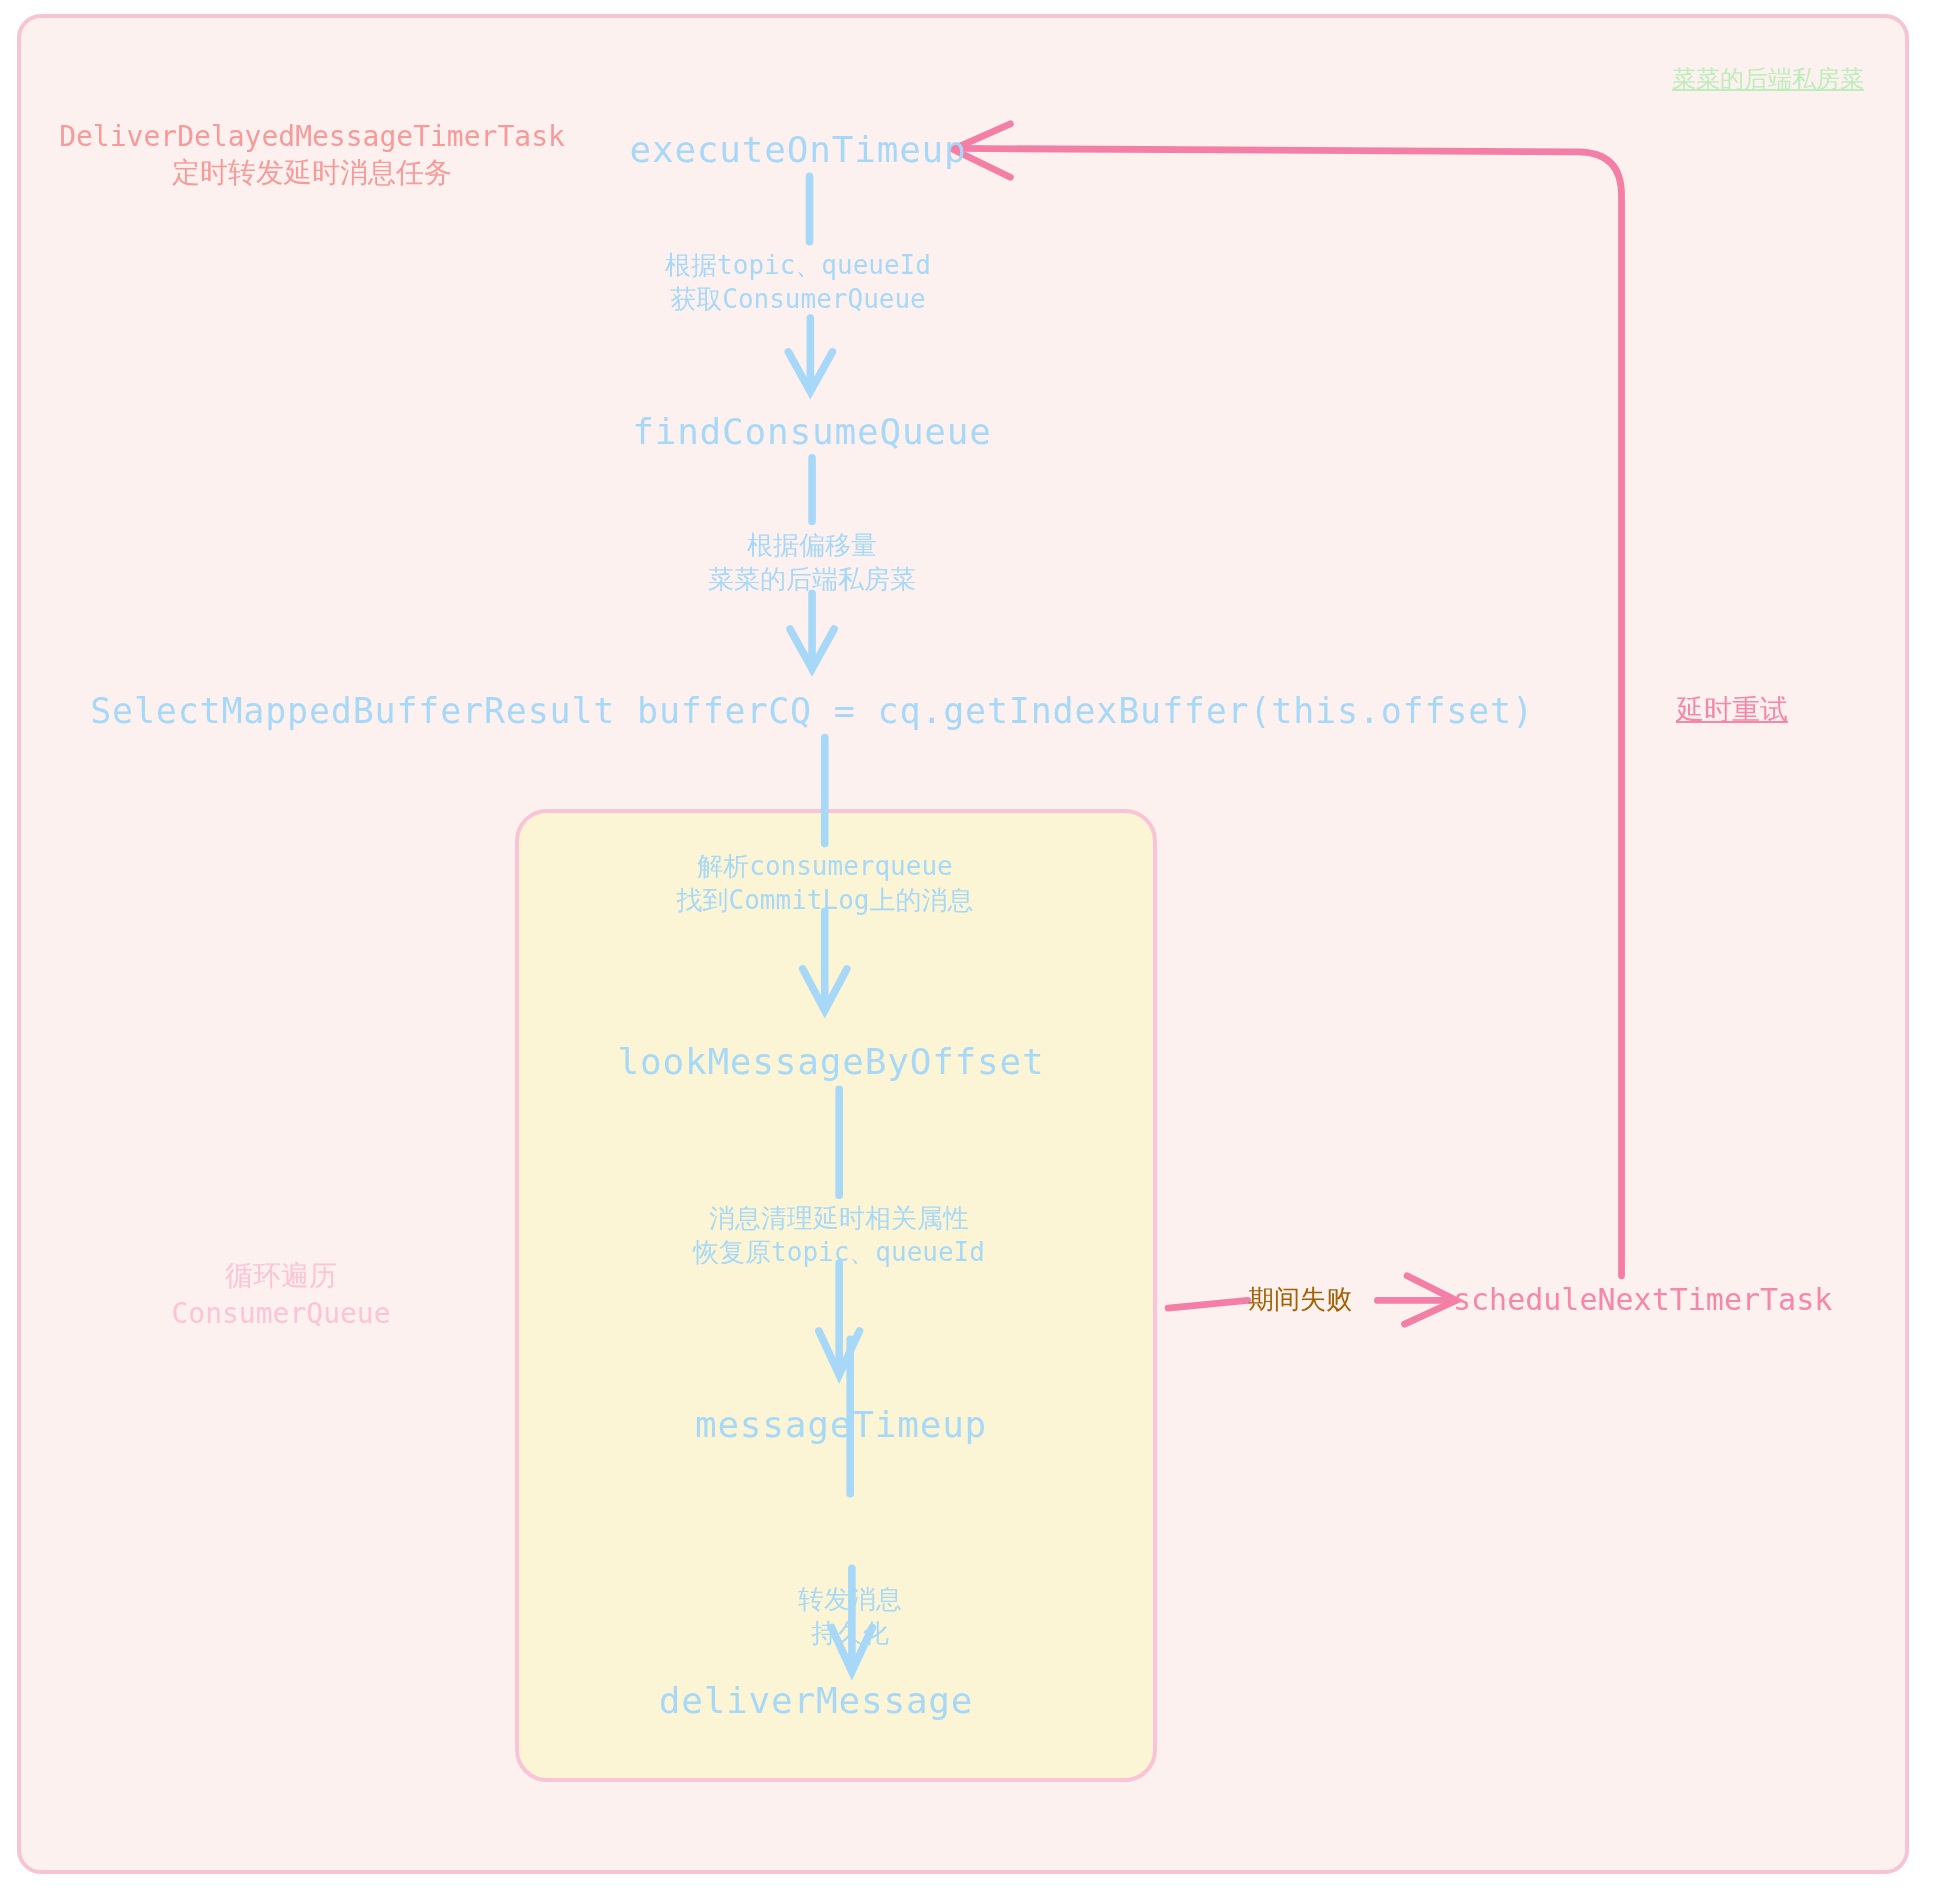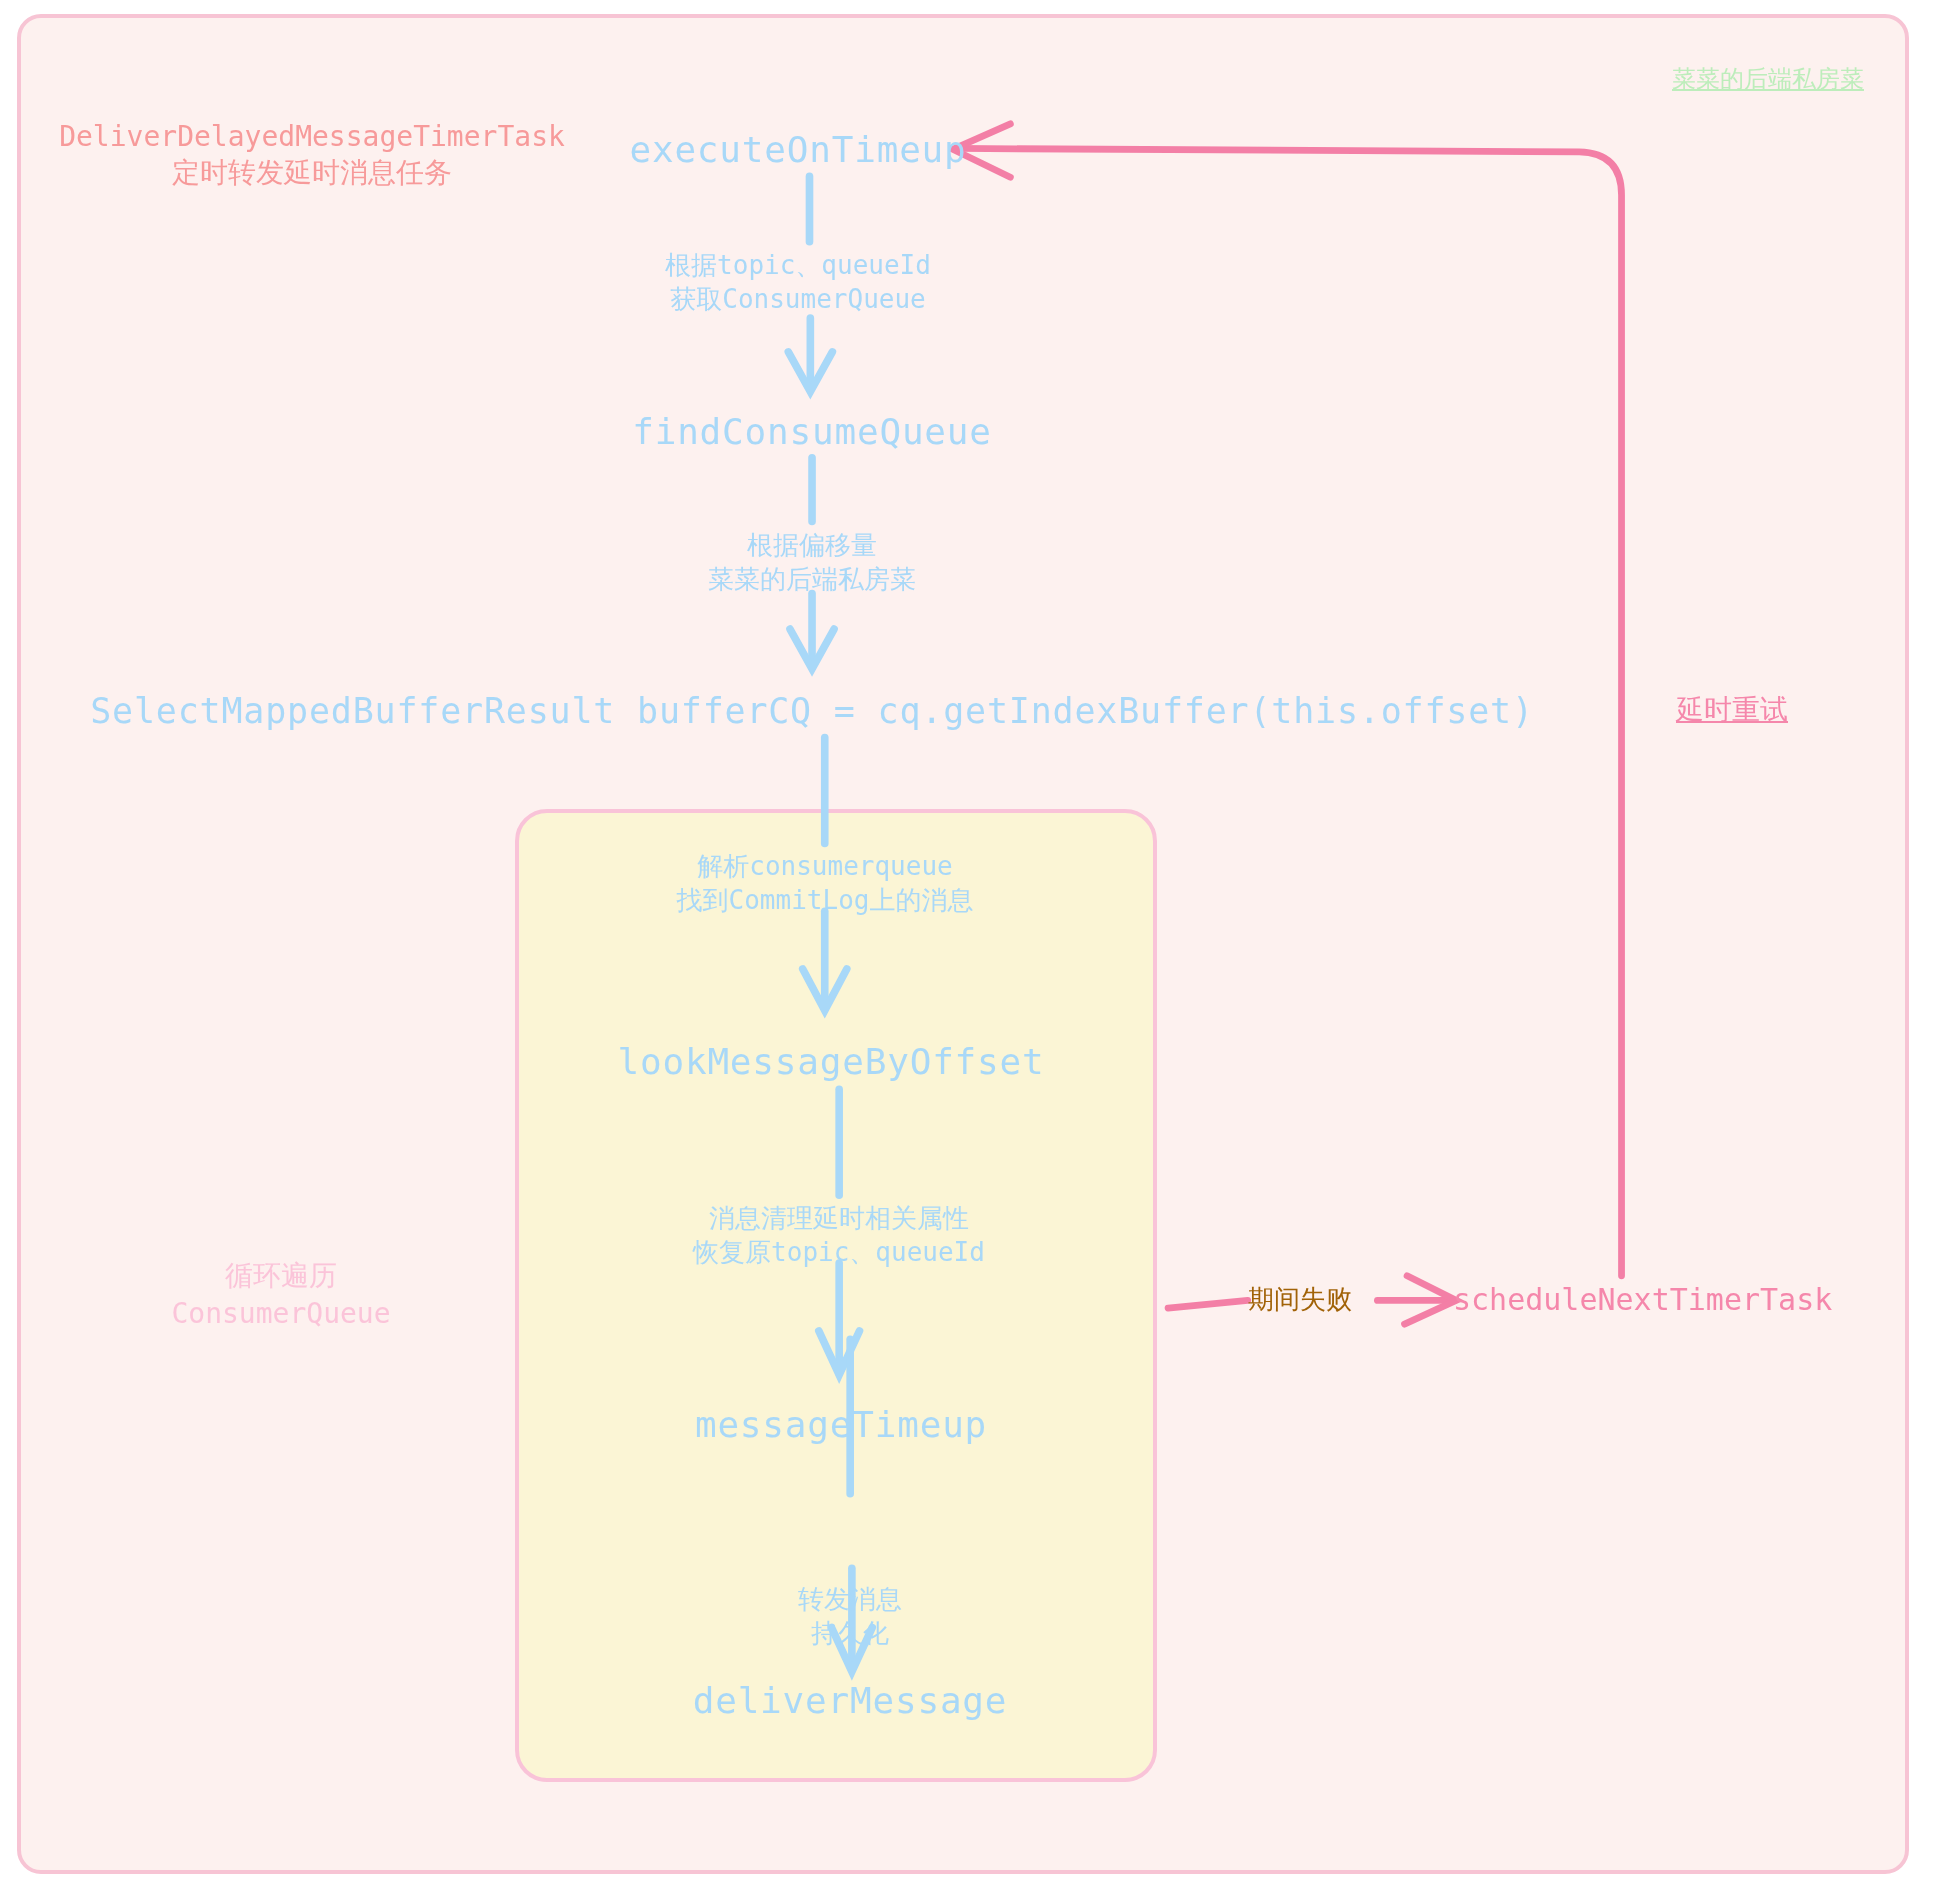--- a/index.html
+++ b/index.html
@@ -202,21 +202,21 @@
     <div>恢复原topic、queueId</div>
   </div>
 
   <div class="node" style="left:841px; top:1404px;">messageTimeup</div>
 
   <div class="edge-label" style="left:850px; top:1582px;">
     <div>转发消息</div>
     <div>持久化</div>
   </div>
 
-  <div class="node" style="left:850px; top:1680px;text-align:center;">deliverMessage</div>
+  <div class="node" style="left:816px; top:1680px;text-align:center;">deliverMessage</div>
 
   <div class="loop-label" style="left:281px; top:1257px;">
     <div>循环遍历</div>
     <div>ConsumerQueue</div>
   </div>
 
   <div class="pink-label" style="left:1248px; top:1282px;">期间失败</div>
 
   <div class="pink-node" style="left:1453px; top:1282px;">scheduleNextTimerTask</div>
 

